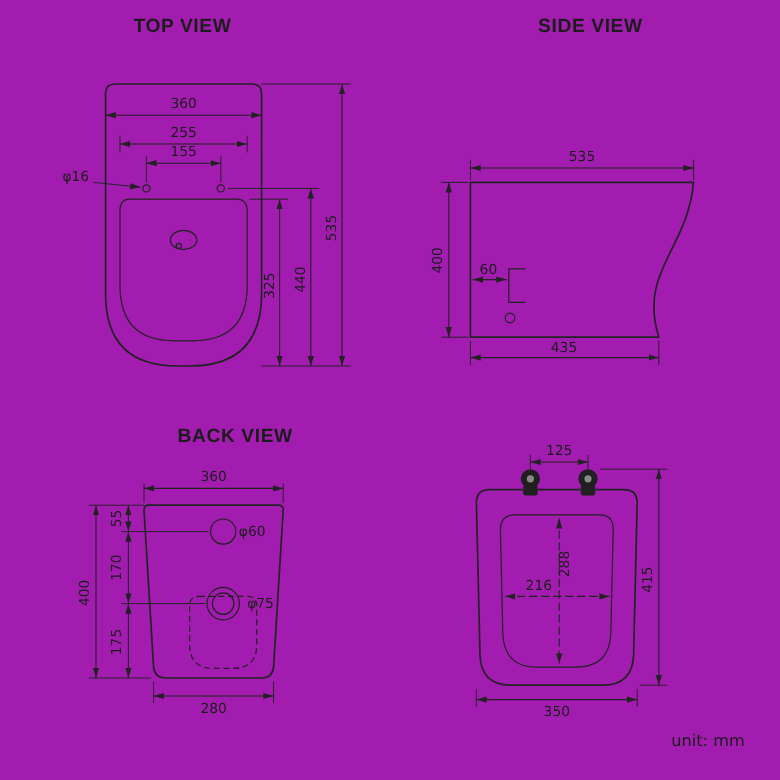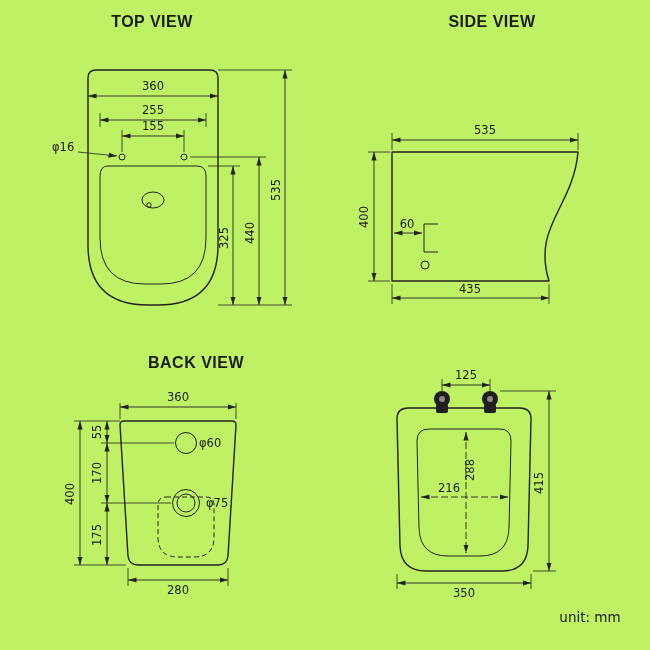--- a/index.html
+++ b/index.html
@@ -1,16 +1,16 @@
 <!DOCTYPE html>
 <html><head>
 <meta charset="utf-8">
 <style>
   html,body{margin:0;padding:0;background:#ffffff;}
-  .canvas{position:relative;width:650px;height:650px;background:#bef264;overflow:hidden;
+  .canvas{position:relative;width:650px;height:650px;background:#a21caf;overflow:hidden;
           font-family:"Liberation Sans",sans-serif;}
   svg text{font-family:"DejaVu Sans","Liberation Sans",sans-serif;font-size:11.5px;fill:#1c1c1c;}
   svg .ttl{font-family:"Liberation Sans",sans-serif;font-size:16px;font-weight:bold;letter-spacing:.5px;}
   svg .unit{font-size:13.5px;}
   .out{stroke:#222;stroke-width:1.4;fill:none;stroke-linejoin:round;}
   .thin{stroke:#222;stroke-width:1;fill:none;}
   .dim{stroke:#222;stroke-width:0.9;fill:none;marker-start:url(#arr);marker-end:url(#arr);}
   .ext{stroke:#222;stroke-width:0.8;fill:none;}
   .dash{stroke-dasharray:5 3;}
   .cl{stroke-dasharray:7 3;}

